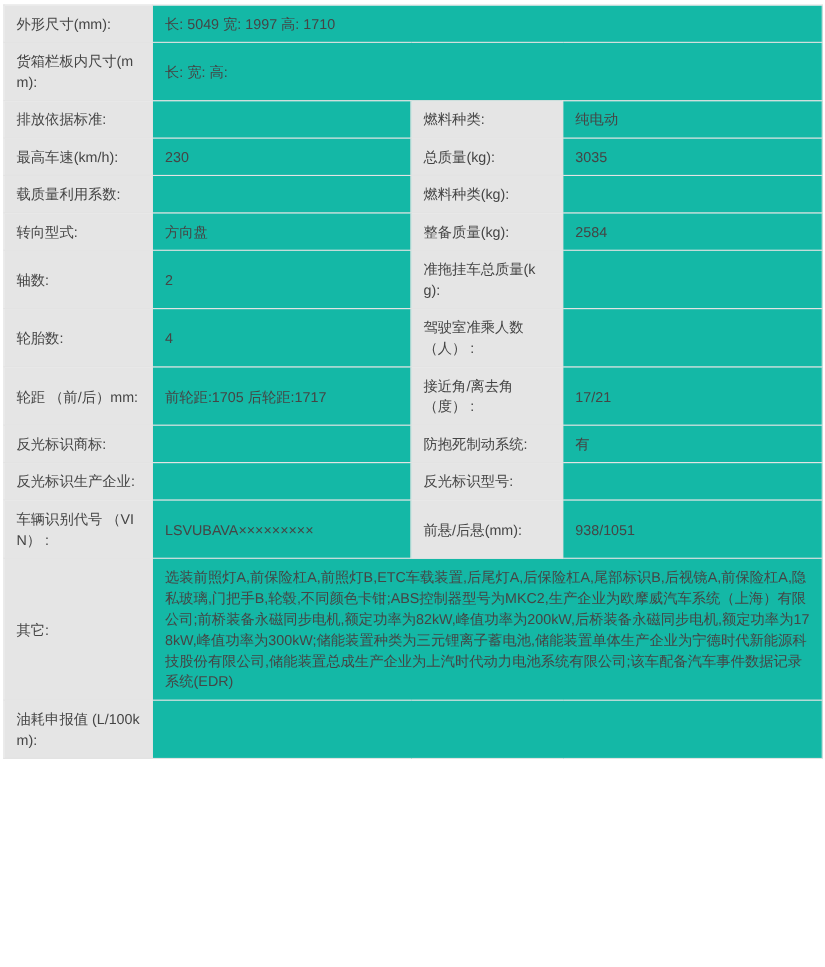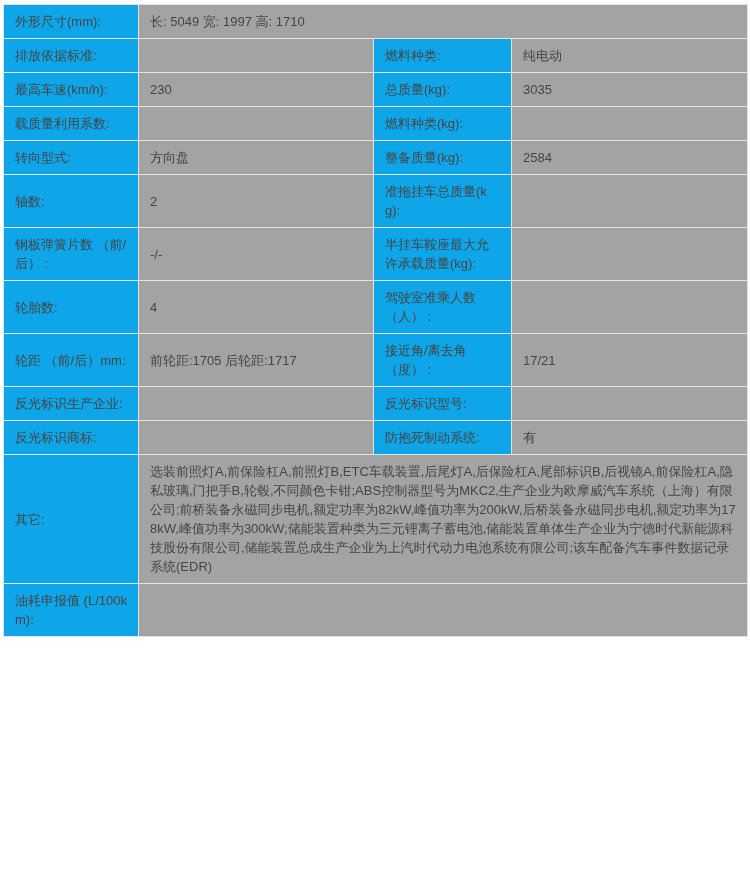--- a/index.html
+++ b/index.html
@@ -13,40 +13,44 @@
     border-collapse: collapse; table-layout: fixed; width: 744px;
     background: #ffffff;
   }
   td, th {
     border: 1px solid #e3e3e3;
     padding: 7px 11px;
     text-align: left; vertical-align: middle;
     font-weight: normal; line-height: 19px;
     word-break: break-all; overflow-wrap: anywhere;
   }
-  .lbl { background: #0ea5e9; }
-  .val { background: #a3a3a3; }
+  .lbl { background: #e5e5e5; }
+  .val { background: #14b8a6; }
   .c1 { width: 135px; } .c2 { width: 235px; } .c3 { width: 138px; } .c4 { width: 236px; }
 </style>
 </head>
 <body>
 
 <div class="page">
 
   <table>
     <colgroup>
         <col class="c1">
         <col class="c2">
         <col class="c3">
         <col class="c4">
       </colgroup>
     <tbody>
       <tr>
         <td class="lbl">外形尺寸(mm):</td>
         <td class="val" colspan="3">长: 5049 宽: 1997 高: 1710</td>
+      </tr>
+      <tr>
+        <td class="lbl">货箱栏板内尺寸(mm):</td>
+        <td class="val" colspan="3">长: 宽: 高:</td>
       </tr>
       <tr>
         <td class="lbl">排放依据标准:</td>
         <td class="val"></td>
         <td class="lbl">燃料种类:</td>
         <td class="val">纯电动</td>
       </tr>
       <tr>
         <td class="lbl">最高车速(km/h):</td>
         <td class="val">230</td>
@@ -65,48 +69,48 @@
         <td class="lbl">整备质量(kg):</td>
         <td class="val">2584</td>
       </tr>
       <tr>
         <td class="lbl">轴数:</td>
         <td class="val">2</td>
         <td class="lbl">准拖挂车总质量(kg):</td>
         <td class="val"></td>
       </tr>
       <tr>
-        <td class="lbl">钢板弹簧片数 （前/后） :</td>
-        <td class="val">-/-</td>
-        <td class="lbl">半挂车鞍座最大允许承载质量(kg):</td>
-        <td class="val"></td>
-      </tr>
-      <tr>
         <td class="lbl">轮胎数:</td>
         <td class="val">4</td>
         <td class="lbl">驾驶室准乘人数 （人） :</td>
         <td class="val"></td>
       </tr>
       <tr>
         <td class="lbl">轮距 （前/后）mm:</td>
         <td class="val">前轮距:1705 后轮距:1717</td>
         <td class="lbl">接近角/离去角 （度） :</td>
         <td class="val">17/21</td>
       </tr>
       <tr>
+        <td class="lbl">反光标识商标:</td>
+        <td class="val"></td>
+        <td class="lbl">防抱死制动系统:</td>
+        <td class="val">有</td>
+      </tr>
+      <tr>
         <td class="lbl">反光标识生产企业:</td>
         <td class="val"></td>
         <td class="lbl">反光标识型号:</td>
         <td class="val"></td>
       </tr>
       <tr>
-        <td class="lbl">反光标识商标:</td>
-        <td class="val"></td>
-        <td class="lbl">防抱死制动系统:</td>
-        <td class="val">有</td>
+        <td class="lbl">车辆识别代号 （VIN） :</td>
+        <td class="val">LSVUBAVA×××××××××</td>
+        <td class="lbl">前悬/后悬(mm):</td>
+        <td class="val">938/1051</td>
       </tr>
       <tr>
         <td class="lbl">其它:</td>
         <td class="val" colspan="3">选装前照灯A,前保险杠A,前照灯B,ETC车载装置,后尾灯A,后保险杠A,尾部标识B,后视镜A,前保险杠A,隐私玻璃,门把手B,轮毂,不同颜色卡钳;ABS控制器型号为MKC2,生产企业为欧摩威汽车系统（上海）有限公司;前桥装备永磁同步电机,额定功率为82kW,峰值功率为200kW,后桥装备永磁同步电机,额定功率为178kW,峰值功率为300kW;储能装置种类为三元锂离子蓄电池,储能装置单体生产企业为宁德时代新能源科技股份有限公司,储能装置总成生产企业为上汽时代动力电池系统有限公司;该车配备汽车事件数据记录系统(EDR)</td>
       </tr>
       <tr>
         <td class="lbl">油耗申报值 (L/100km):</td>
         <td class="val" colspan="3"></td>
       </tr>
     </tbody>

